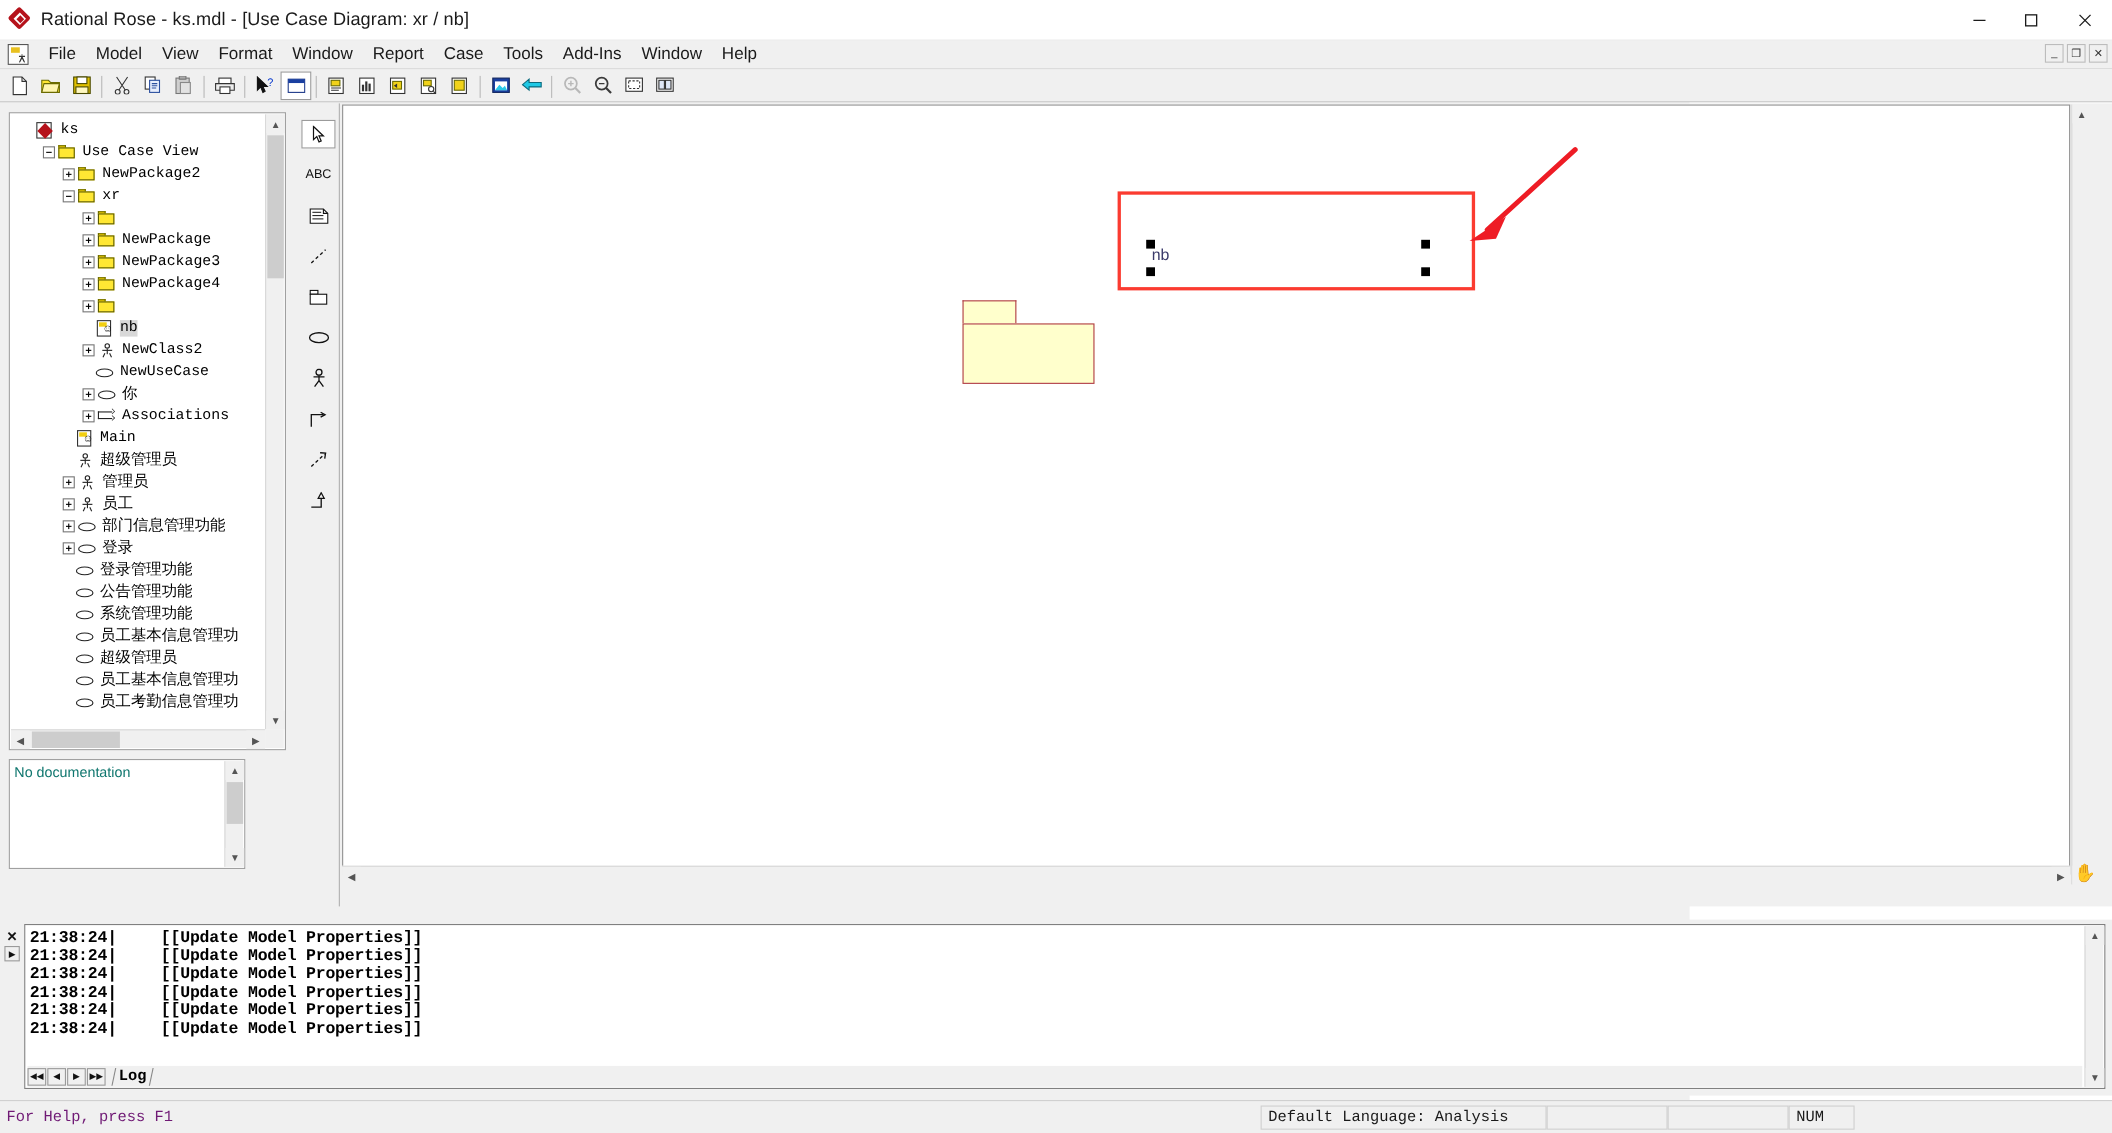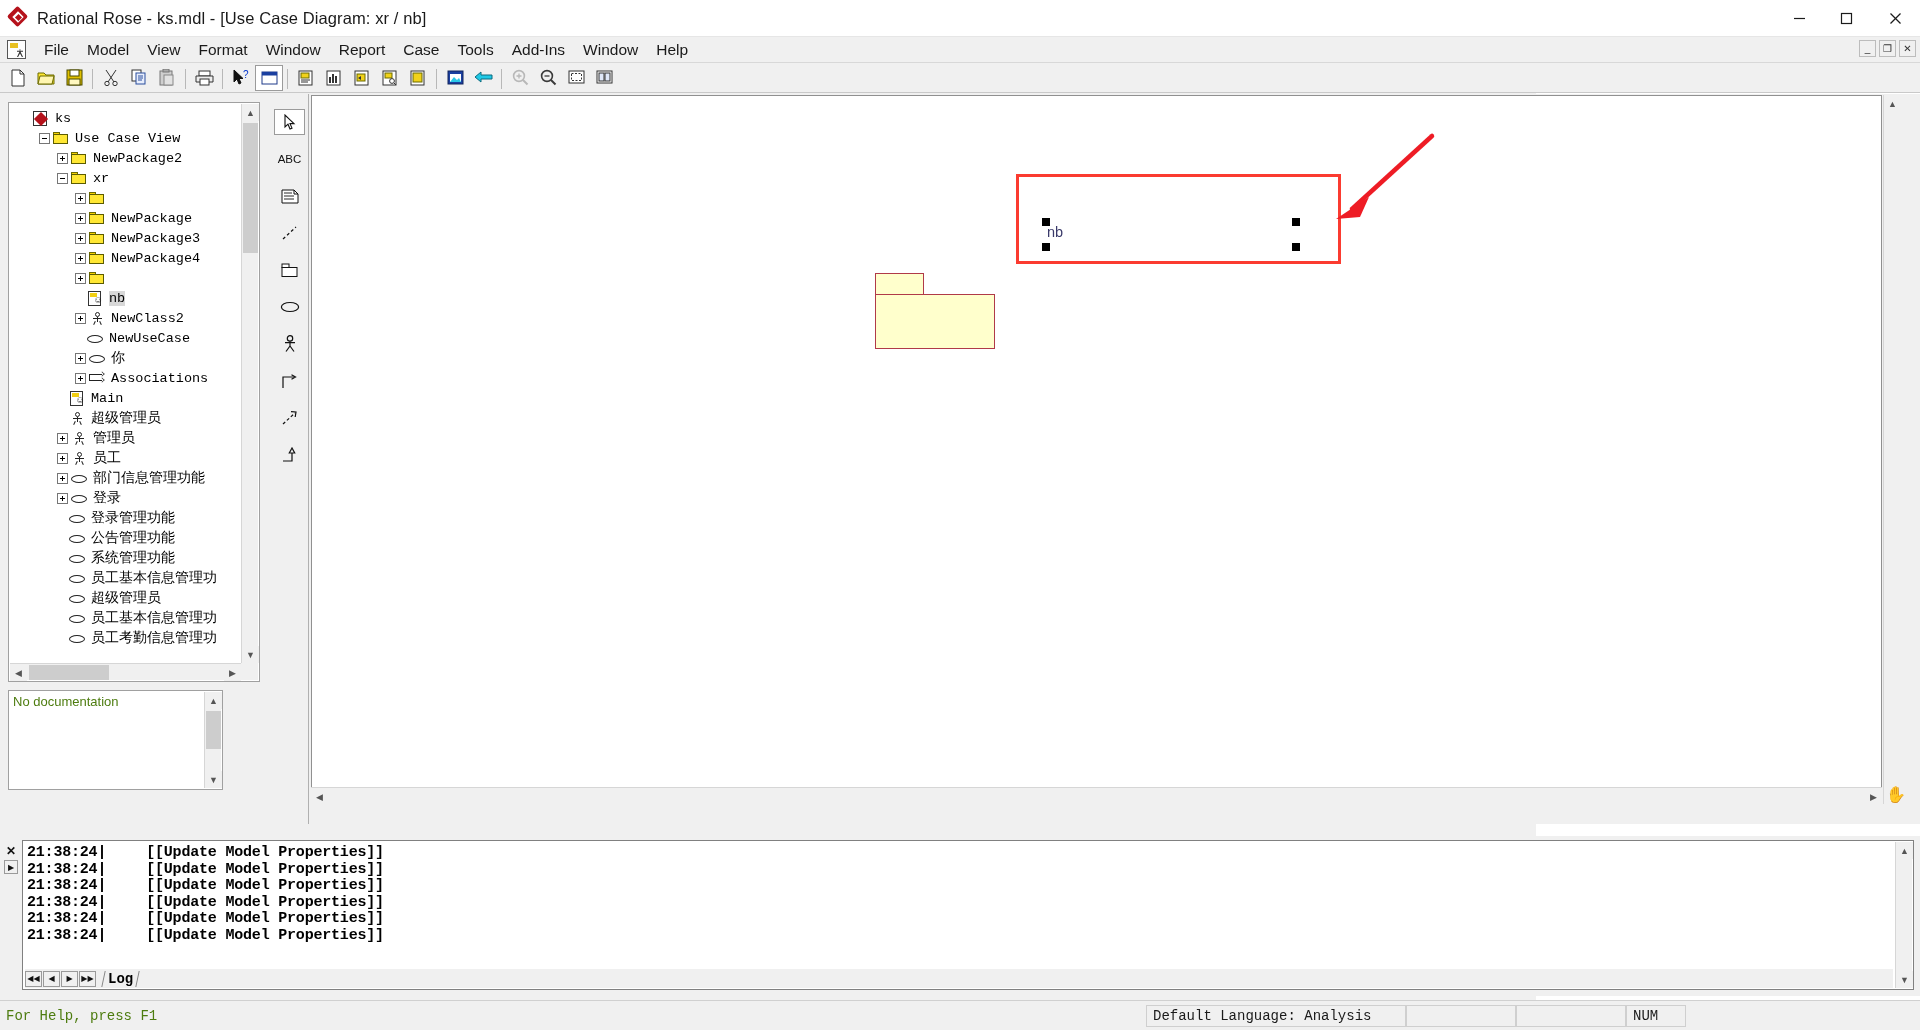--- a/index.html
+++ b/index.html
@@ -164,21 +164,21 @@
   .sb-thumb-v { position:absolute; left:1px; width:15px; background:#cdcdcd; }
   .sb-thumb-h { position:absolute; top:1px; height:15px; background:#cdcdcd; }
   .sb-corner { position:absolute; right:1px; bottom:1px; width:17px; height:17px; background:#f0f0f0; }
 
   
   .doc-frame {
     position: absolute; left: 8px; top: 596px; width: 215px; height: 100px;
     background: #ffffff; border: 1px solid #a0a0a0;
   }
   .doc-text {
-    position: absolute; left: 4px; top: 3px; font-size: 13px; color: #4d7c0f;
+    position: absolute; left: 4px; top: 3px; font-size: 13px; color: #0f766e;
     font-family: "Liberation Sans", sans-serif;
   }
 
   
   .palette {
     position: absolute; left: 272px; top: 94px; width: 37px; height: 730px;
     background: #f0f0f0; border-right: 1px solid #b0b0b0;
   }
   .pal-inner { position:absolute; left:2px; top:4px; width:33px; }
   .pal-btn {
@@ -253,21 +253,21 @@
   }
   .log-tab-label span { display:inline-block; transform: skewX(12deg); }
 
   
   .statusbar {
     position: absolute; left: 0; top: 1000px; width: 1920px; height: 30px;
     background: #f0f0f0; border-top: 1px solid #d0d0d0;
     display: flex; align-items: center;
   }
   .status-text {
-    font-family: "Liberation Mono", monospace; font-size: 14px; color: #4d7c0f;
+    font-family: "Liberation Mono", monospace; font-size: 14px; color: #701a75;
     margin-left: 6px;
   }
   .status-cell {
     position: absolute; top: 4px; height: 22px; border: 1px solid #cfcfcf;
     display: flex; align-items: center; padding-left: 6px;
     font-family: "Liberation Mono", monospace; font-size: 14px; color: #1a1a1a;
   }
 
   
   .watermark {

